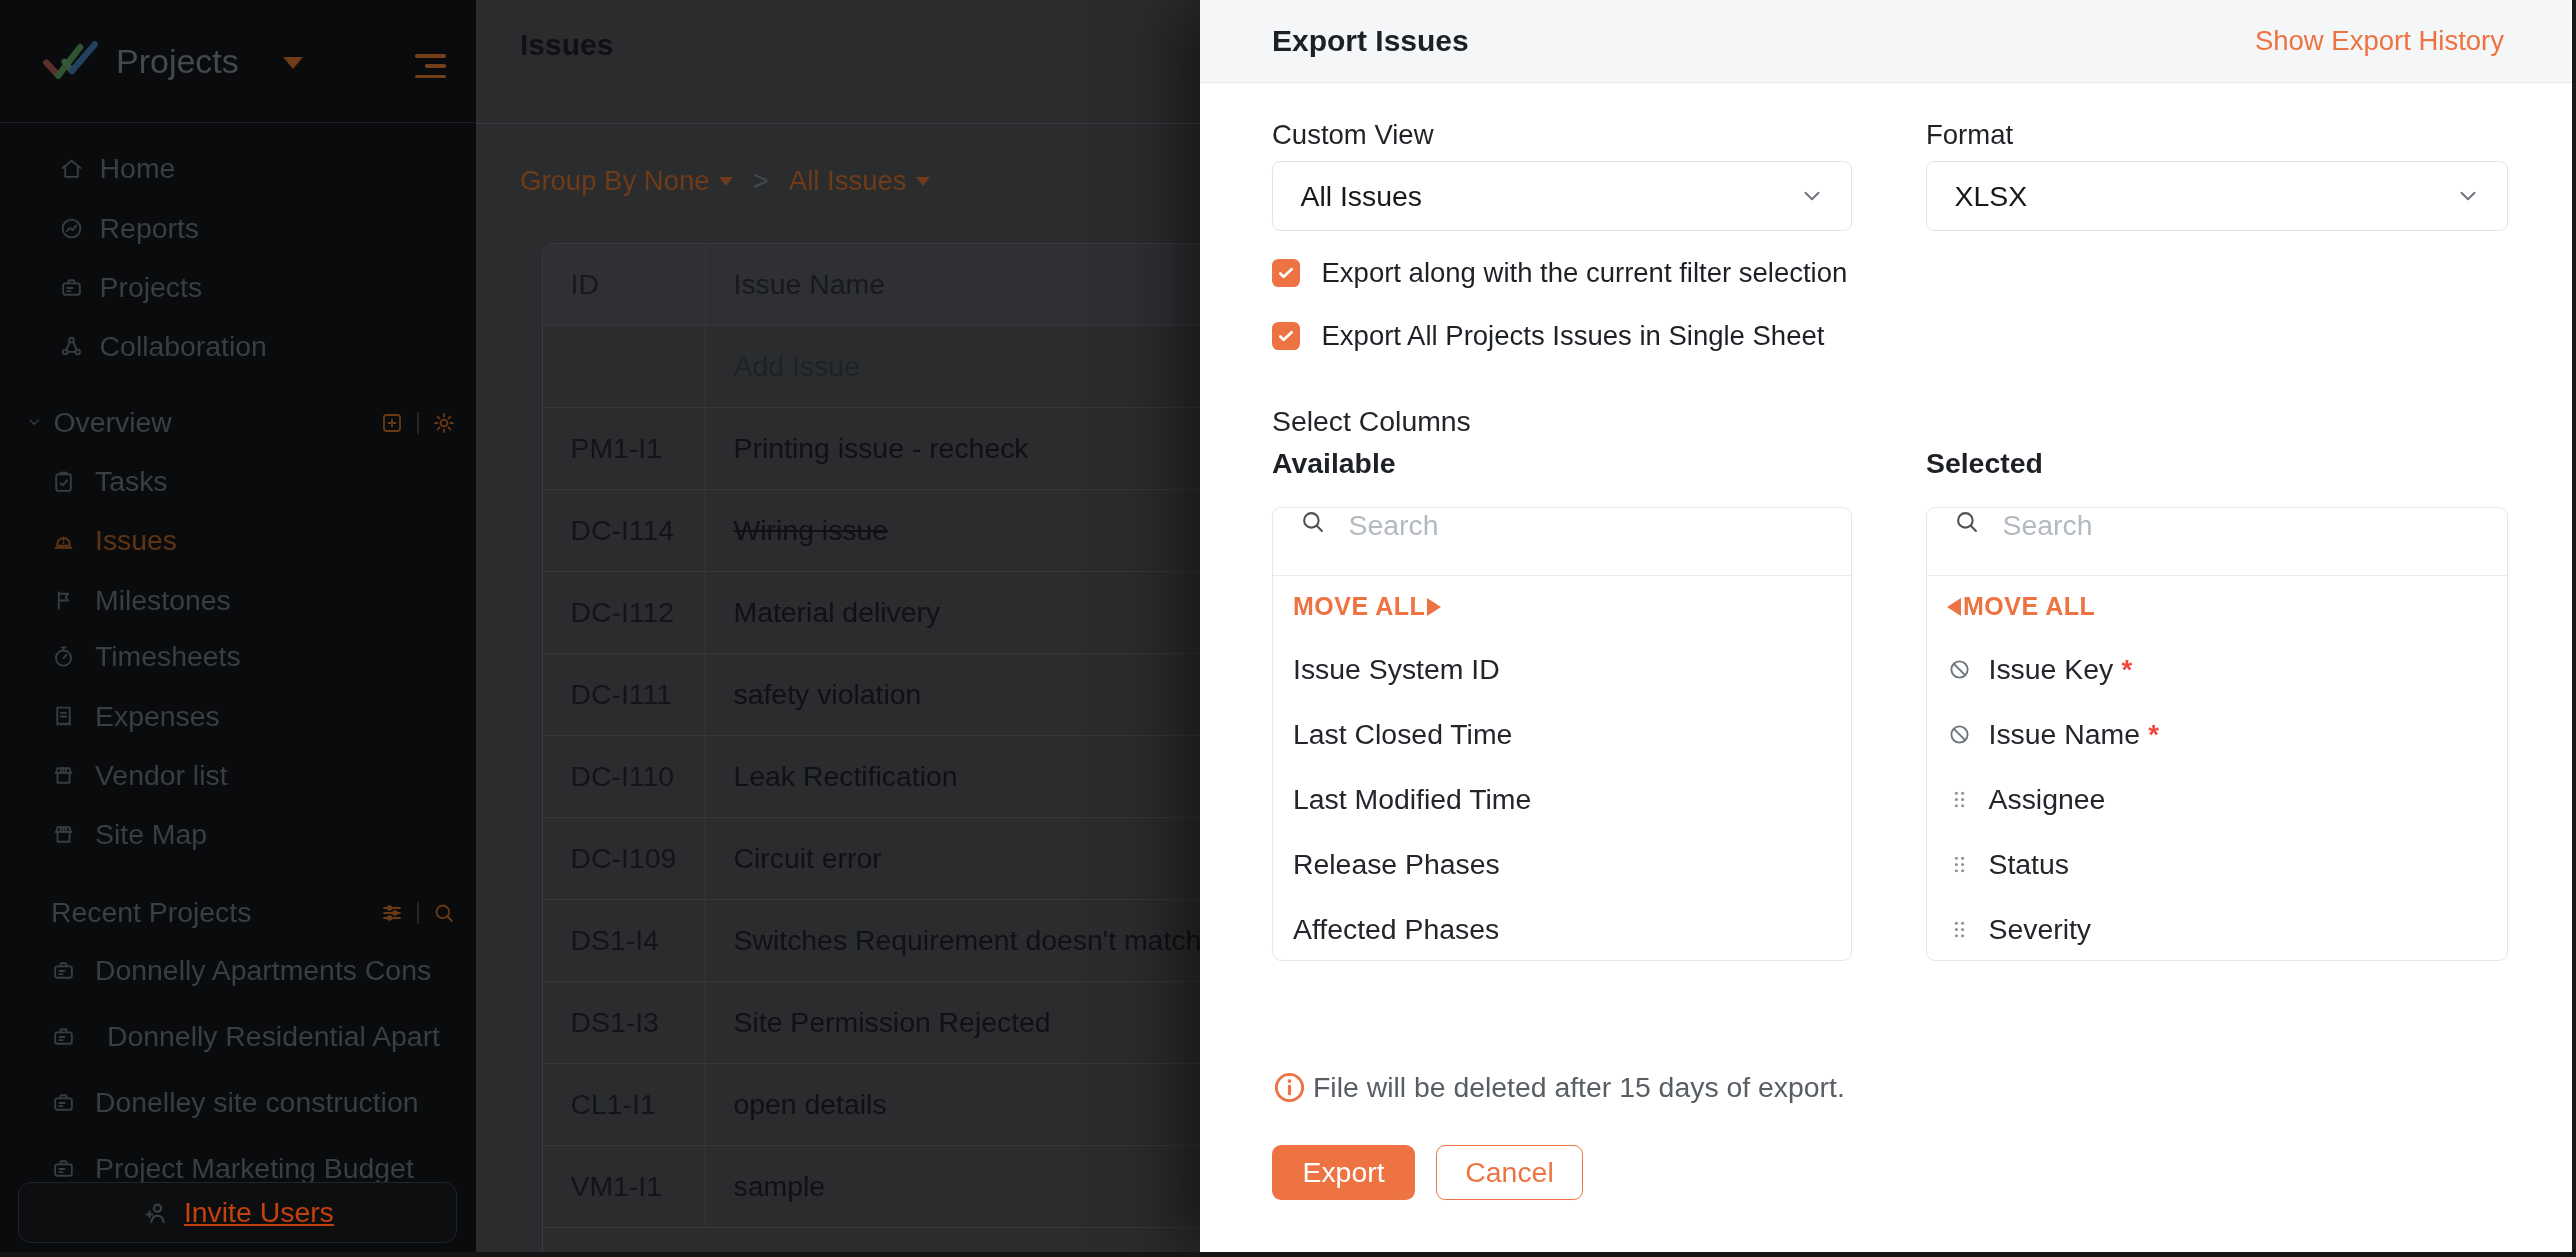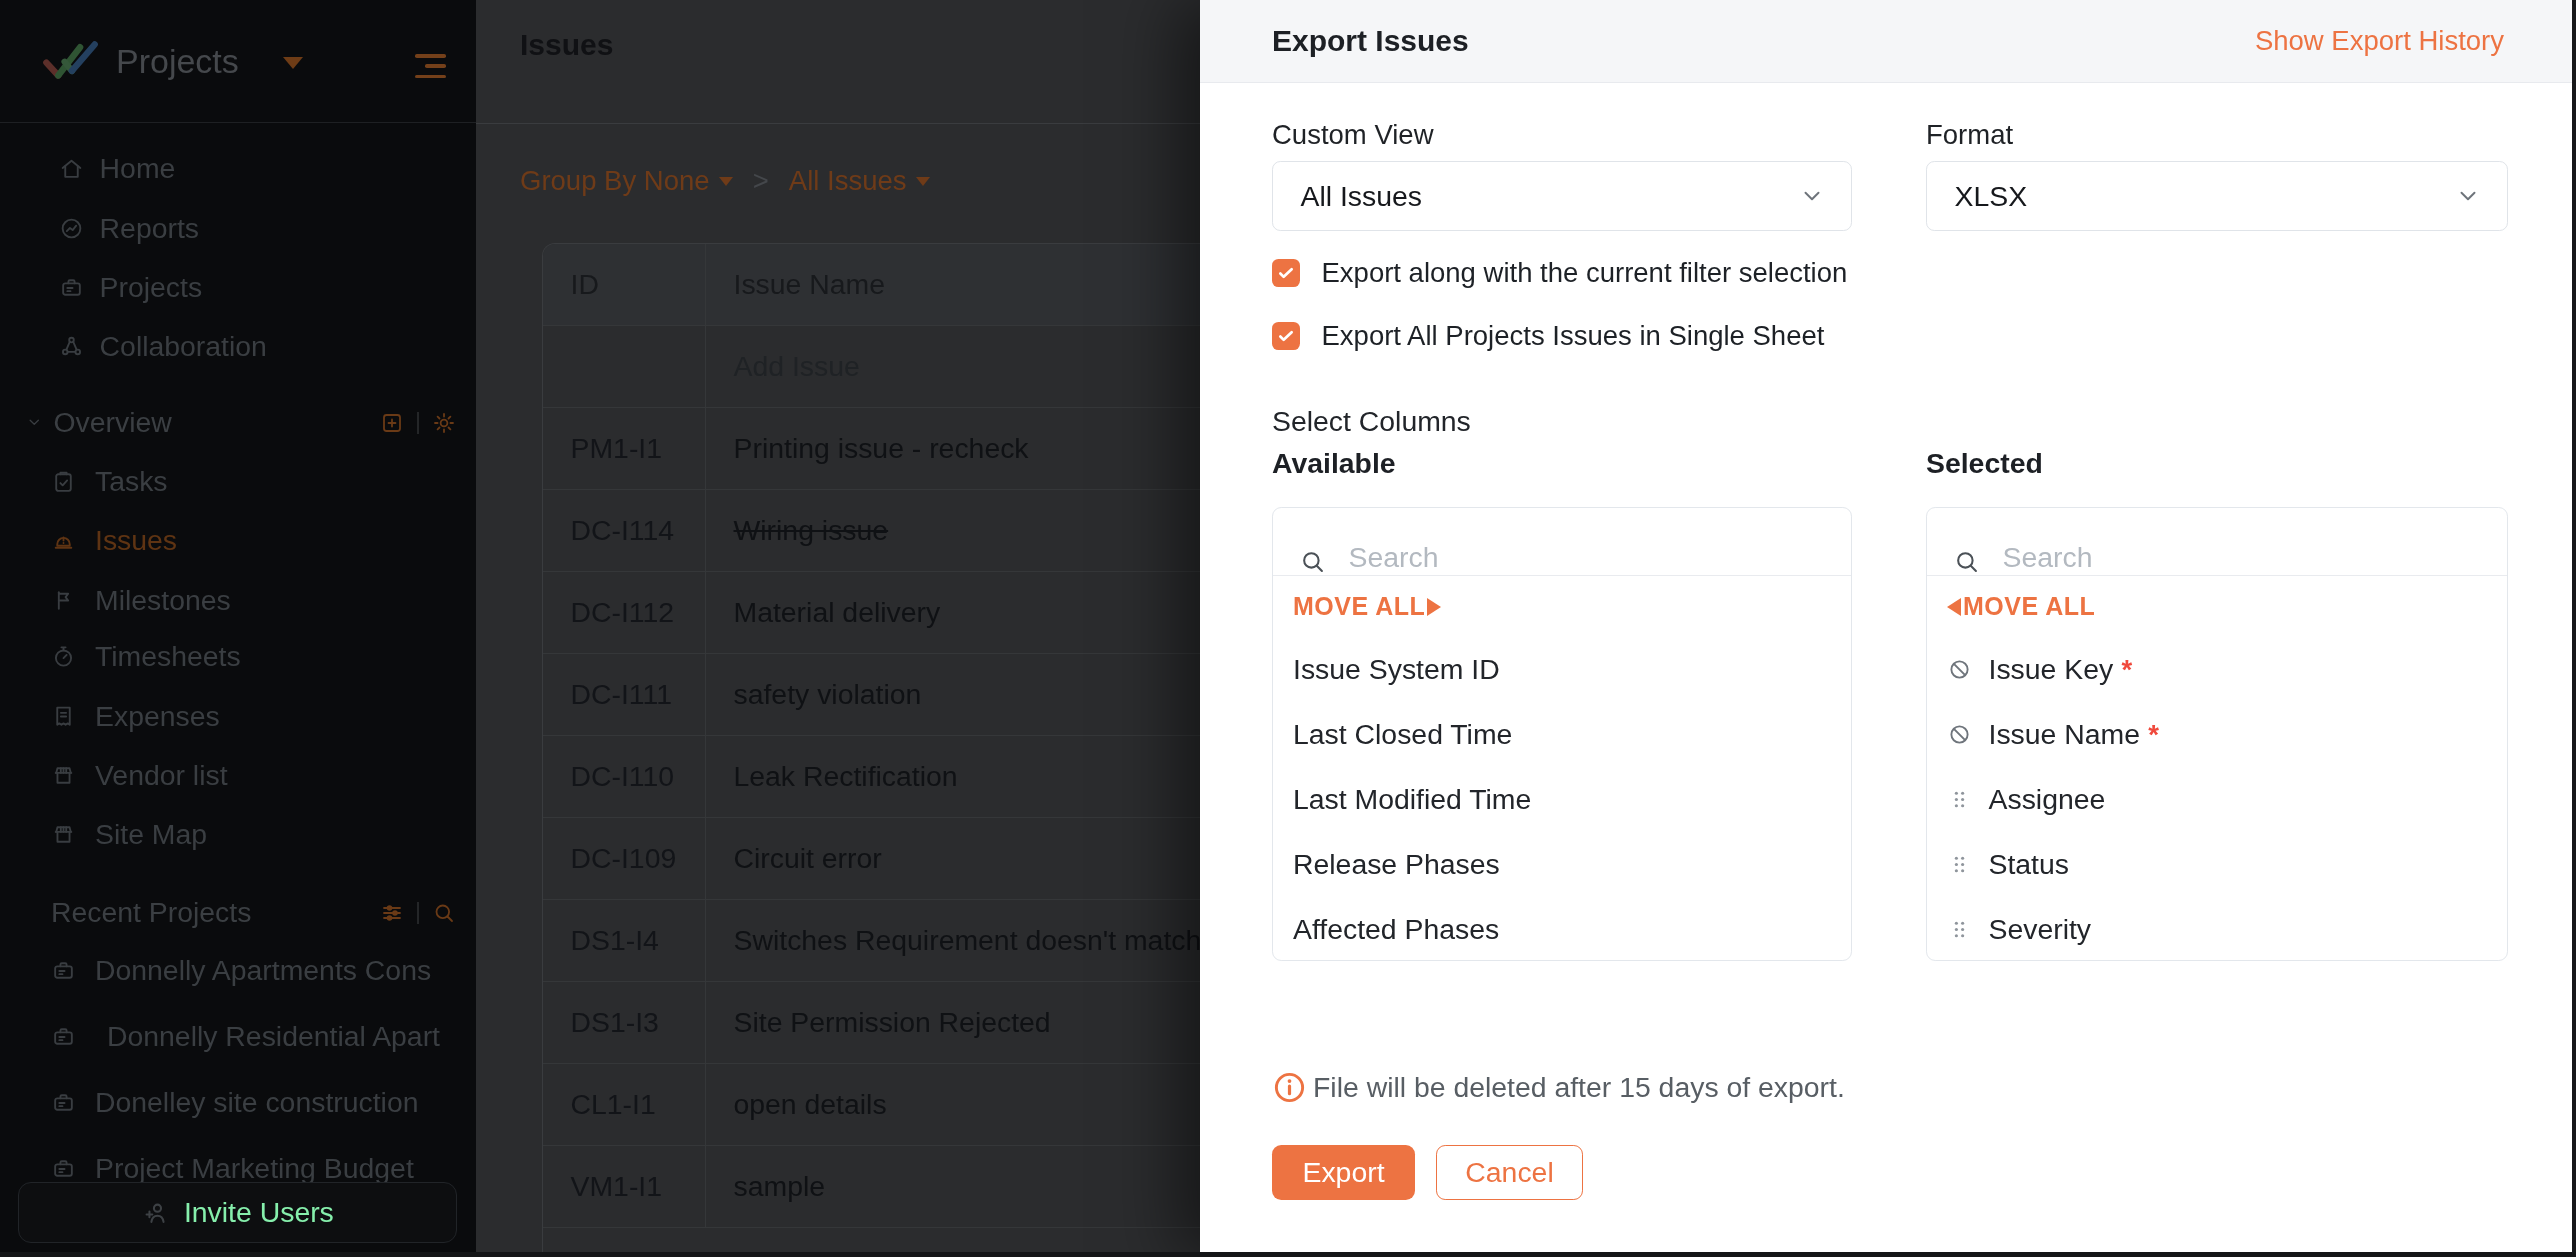--- a/index.html
+++ b/index.html
@@ -31,22 +31,22 @@
   .sb-head .chev{width:16.5px;height:16.5px;margin-left:26px;margin-right:11px;color:#393d41;}
   .sb-head .htxt{flex:0 0 auto;}
   .sb-head .rt{margin-left:auto;margin-right:20px;display:flex;align-items:center;gap:13px;}
   .sb-head .rt .ic{width:24px;height:24px;color:#6a3a16;}
   .sb-head .pipe{width:1.8px;height:22px;background:#242628;}
   .sb-head.rp .htxt{margin-left:51px;}
   svg{display:block;}
   .ic svg,.chev svg{width:100%;height:100%;}
 
   .invite-btn{position:absolute;left:18.3px;top:1182px;width:439px;height:61px;border-radius:13px;
-    border:1.8px solid #212428;background:#0d0e10;color:#86efac;font-size:28.4px;
-    display:flex;align-items:center;justify-content:center;gap:14.7px;cursor:pointer;}
+    border:1.8px solid #212428;background:#0d0e10;color:#c2410c;font-size:28.4px;
+    display:flex;align-items:center;justify-content:center;gap:14.7px;cursor:pointer;text-decoration:underline;}
   .invite-btn .ic{width:27.5px;height:27.5px;color:#3d4145;}
 
   
   .main{position:absolute;left:476px;top:0;width:724px;height:1258px;background:#2b2c2e;overflow:hidden;}
   .main-title{position:absolute;left:44px;top:27.5px;font-size:30px;font-weight:600;color:#101114;}
   .main-hdiv{position:absolute;left:0;top:123px;width:724px;border-top:0.9px solid #3a3c3f;}
   .crumbs{position:absolute;left:44px;top:165px;display:flex;align-items:center;font-size:27.5px;color:#6f3b18;}
   .crumb{display:flex;align-items:center;gap:9.2px;cursor:pointer;}
   .caret{width:0;height:0;border:7.3px solid transparent;border-top:9.2px solid #6f3b18;margin-top:8.3px;}
   .crumb-sep{color:#44474b;font-size:27.5px;margin:0 20px;}
@@ -75,21 +75,21 @@
     display:flex;align-items:center;padding:0 26px 0 27.5px;font-size:28.4px;color:#16181c;cursor:pointer;}
   .select .chev{margin-left:auto;width:26px;height:26px;color:#6e747b;}
   .chk-row{position:absolute;left:72px;display:flex;align-items:center;gap:22px;cursor:pointer;}
   .chk{width:27.5px;height:27.5px;border-radius:6.4px;background:#ed7342;display:flex;align-items:center;justify-content:center;}
   .chk svg{width:20px;height:20px;}
   .chk-label{font-size:27.5px;color:#1d2126;}
   .sec-label{position:absolute;font-size:28.4px;color:#22252a;font-weight:500;}
   .col-label{position:absolute;font-size:28.4px;color:#1d2025;font-weight:700;}
   .panel{position:absolute;top:507px;height:454px;border:1.8px solid #e3e7ec;border-radius:9.2px;
          background:#fff;display:flex;flex-direction:column;overflow:hidden;}
-  .srch{height:68px;border-bottom:0.9px solid #e9ebef;display:flex;align-items:flex-end;flex:0 0 auto;}
+  .srch{height:68px;border-bottom:0.9px solid #e9ebef;display:flex;align-items:flex-start;flex:0 0 auto;}
   .srch .ic{width:27.5px;height:27.5px;margin-left:26px;color:#4b5157;flex:0 0 auto;}
   .srch input{border:none;outline:none;font-family:"Liberation Sans",sans-serif;font-size:28.4px;
     color:#22252a;margin-left:20px;width:70%;background:transparent;}
   .srch input::placeholder{color:#b3b9c0;}
   .move-row{height:61px;display:flex;align-items:center;padding-left:20px;gap:2px;flex:0 0 auto;
     color:#ed7342;font-size:25px;font-weight:700;letter-spacing:0.5px;cursor:pointer;}
   .tri-r{width:0;height:0;border-left:14.7px solid #ed7342;border-top:9.2px solid transparent;
     border-bottom:9.2px solid transparent;}
   .tri-l{width:0;height:0;border-right:14.7px solid #ed7342;border-top:9.2px solid transparent;
     border-bottom:9.2px solid transparent;}

